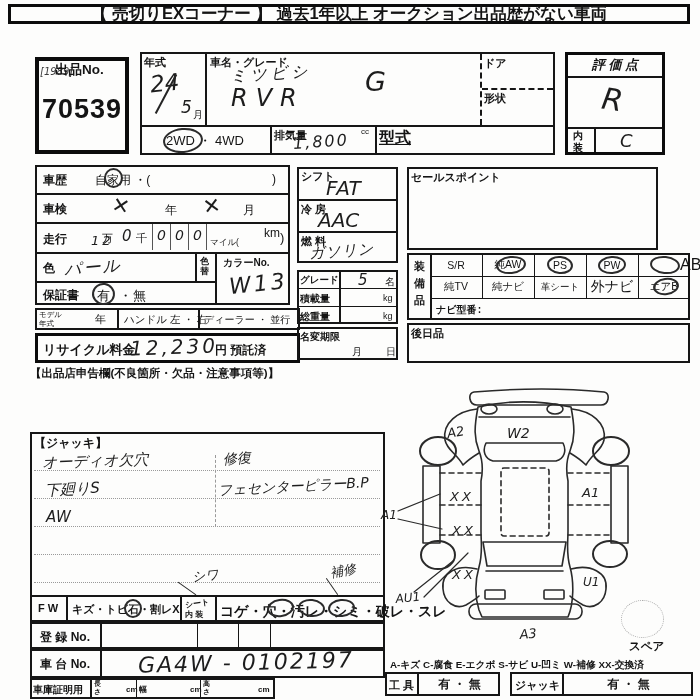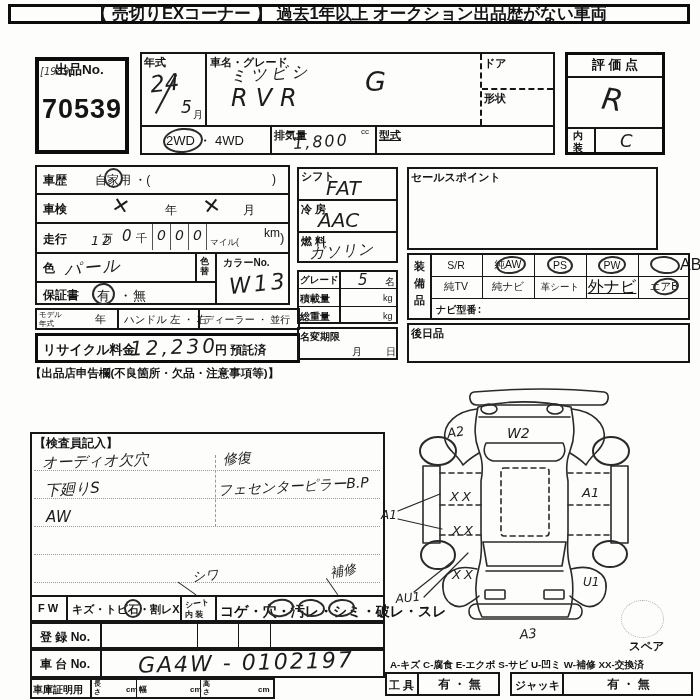--- a/index.html
+++ b/index.html
@@ -64,24 +64,24 @@
   <div class="abs b" style="left:484px;top:56px;font-size:11px;">ドア</div>
   <div class="abs b" style="left:484px;top:91px;font-size:11px;">形状</div>
 
   <div class="abs ctr" style="left:140px;top:128px;width:130px;height:25px;font-size:13px;">2WD ・ 4WD</div>
   <div class="mark" style="left:163px;top:128px;width:40px;height:25px;transform:rotate(-5deg);"></div>
 
   <div class="abs b" style="left:274px;top:128px;font-size:11px;">排気量</div>
   <div class="abs" style="left:361px;top:127px;font-size:8px;">cc</div>
   <div class="abs hw" style="left:293px;top:132px;font-size:16px;transform:rotate(-4deg);letter-spacing:2px;">1,800</div>
 
-  <div class="abs b" style="left:379px;top:128px;font-size:11px;text-decoration:underline;">型式</div>
+  <div class="abs b" style="left:379px;top:128px;font-size:16px;text-decoration:underline;">型式</div>
 
   <div class="abs bx3" style="left:565px;top:52px;width:100px;height:103px;"></div>
-  <div class="abs ctr b" style="left:568px;top:55px;width:94px;height:20px;font-size:13px;">評 価 点</div>
+  <div class="abs ctr b" style="left:568px;top:55px;width:94px;height:20px;font-size:13px;font-style:italic;">評 価 点</div>
   <div class="abs line" style="left:568px;top:76px;width:94px;height:2px;"></div>
   <div class="abs hw" style="left:602px;top:82px;font-size:30px;transform:rotate(9deg);">R</div>
   <div class="abs line" style="left:568px;top:127px;width:94px;height:2px;"></div>
   <div class="abs line" style="left:594px;top:127px;width:2px;height:25px;"></div>
   <div class="abs b stk" style="left:573px;top:130px;width:14px;font-size:10px;">内装</div>
   <div class="abs hw" style="left:620px;top:130px;font-size:18px;">C</div>
 
   <div class="abs bx" style="left:35px;top:165px;width:255px;height:140px;"></div>
   <div class="abs line" style="left:35px;top:193px;width:255px;height:2px;"></div>
   <div class="abs line" style="left:35px;top:222px;width:255px;height:2px;"></div>
@@ -184,34 +184,34 @@
   <div class="abs" style="left:586px;top:253px;width:1px;height:45px;background:#161616;"></div>
   <div class="abs" style="left:638px;top:253px;width:1px;height:45px;background:#161616;"></div>
   <div class="abs ctr" style="left:430px;top:253px;width:52px;height:23px;font-size:10.5px;">S/R</div>
   <div class="abs ctr" style="left:482px;top:253px;width:52px;height:23px;font-size:10.5px;">純AW</div>
   <div class="abs ctr" style="left:534px;top:253px;width:52px;height:23px;font-size:10.5px;">PS</div>
   <div class="abs ctr" style="left:586px;top:253px;width:52px;height:23px;font-size:10.5px;">PW</div>
   <div class="abs ctr" style="left:638px;top:253px;width:52px;height:23px;font-size:16px;margin-left:32px;">ABS</div>
   <div class="abs ctr" style="left:430px;top:276px;width:52px;height:22px;font-size:10.5px;">純TV</div>
   <div class="abs ctr" style="left:482px;top:276px;width:52px;height:22px;font-size:10.5px;">純ナビ</div>
   <div class="abs ctr" style="left:534px;top:276px;width:52px;height:22px;font-size:9.5px;">革シート</div>
-  <div class="abs ctr" style="left:586px;top:276px;width:52px;height:22px;font-size:16px;text-decoration:underline;">外ナビ</div>
+  <div class="abs ctr" style="left:586px;top:276px;width:52px;height:22px;font-size:14px;">外ナビ</div>
   <div class="abs ctr" style="left:638px;top:276px;width:52px;height:22px;font-size:10.5px;">エアB</div>
   <div class="mark" style="left:496px;top:256px;width:30px;height:18px;transform:rotate(-6deg);"></div>
   <div class="mark" style="left:547px;top:256px;width:26px;height:18px;transform:rotate(5deg);"></div>
   <div class="mark" style="left:598px;top:256px;width:28px;height:18px;transform:rotate(-4deg);"></div>
   <div class="mark" style="left:650px;top:256px;width:30px;height:18px;transform:rotate(6deg);"></div>
   <div class="mark" style="left:653px;top:278px;width:26px;height:17px;transform:rotate(-8deg);"></div>
   <div class="abs b" style="left:436px;top:303px;font-size:10px;font-family:Liberation Mono, monospace;">ナビ型番:</div>
 
   <div class="abs bx" style="left:407px;top:323px;width:283px;height:40px;"></div>
   <div class="abs b" style="left:411px;top:326px;font-size:11px;">後日品</div>
 
   <div class="abs bx" style="left:30px;top:432px;width:355px;height:190px;"></div>
-  <div class="abs b" style="left:34px;top:435px;font-size:12px;">【検査員記入】</div>
+  <div class="abs b" style="left:34px;top:435px;font-size:12px;">【ジャッキ】</div>
   <div class="abs dot-h" style="left:34px;top:470px;width:346px;"></div>
   <div class="abs dot-h" style="left:34px;top:498px;width:346px;"></div>
   <div class="abs dot-h" style="left:34px;top:526px;width:346px;"></div>
   <div class="abs dot-h" style="left:34px;top:554px;width:346px;"></div>
   <div class="abs dot-h" style="left:34px;top:582px;width:346px;"></div>
   <div class="abs" style="left:215px;top:455px;height:72px;border-left:1px dashed #9a9a9a;"></div>
   <div class="abs hw" style="left:42px;top:452px;font-size:15px;transform:rotate(-2deg);">オーディオ欠穴</div>
   <div class="abs hw" style="left:45px;top:480px;font-size:15px;transform:rotate(-3deg);">下廻りS</div>
   <div class="abs hw" style="left:46px;top:508px;font-size:15px;">AW</div>
   <div class="abs hw" style="left:223px;top:450px;font-size:14px;transform:rotate(-4deg);">修復</div>

